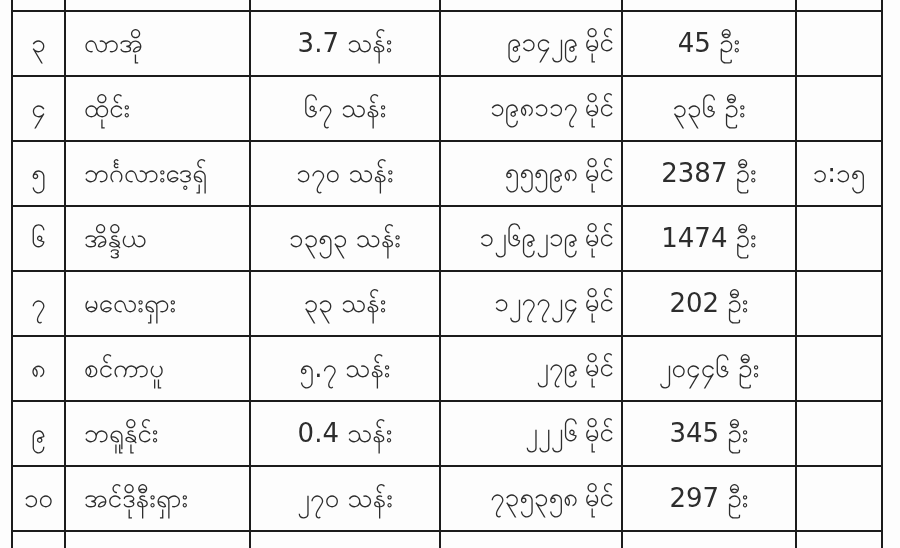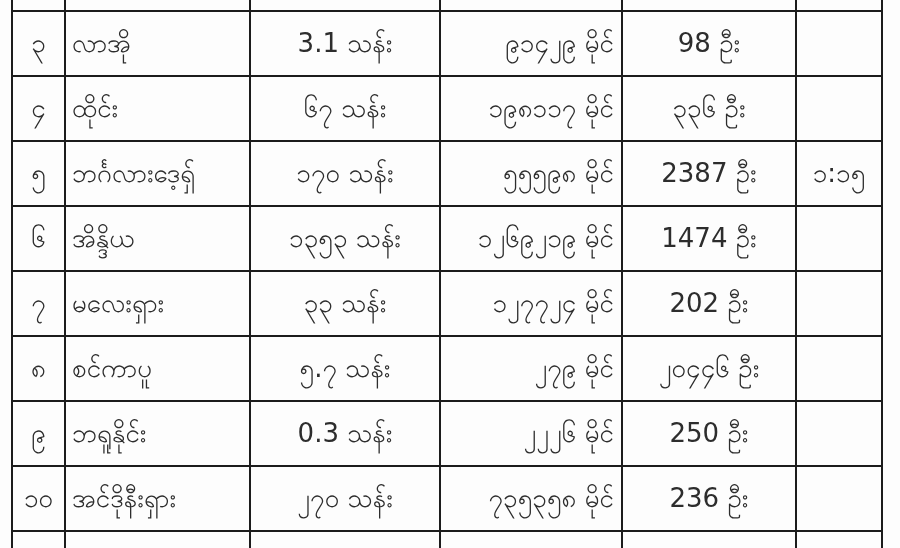--- a/index.html
+++ b/index.html
@@ -36,25 +36,26 @@
     justify-content: center;
     white-space: nowrap;
     overflow: visible;
     line-height: 1.1;
   }
   .cell.first-col {
     border-left: 2px solid #1c1c1c;
   }
   .cell.col-country {
     justify-content: flex-start;
-    padding-left: 6px;
+    padding-left: 18px;
   }
   .cell.col-area {
     justify-content: flex-end;
     padding-right: 7px;
+    font-family: Liberation Serif, serif;
   }
   .cell.col-no,
   .cell.col-pop,
   .cell.col-density,
   .cell.col-ratio {
     justify-content: center;
   }
 </style>
 </head>
 <body>
@@ -64,23 +65,23 @@
 
     <div class="cell first-col col-no"></div>
     <div class="cell col-country"></div>
     <div class="cell col-pop"></div>
     <div class="cell col-area"></div>
     <div class="cell col-density"></div>
     <div class="cell col-ratio"></div>
 
     <div class="cell first-col col-no">၃</div>
     <div class="cell col-country">လာအို</div>
-    <div class="cell col-pop">3.1 သန်း</div>
+    <div class="cell col-pop">3.7 သန်း</div>
     <div class="cell col-area">၉၁၄၂၉ မိုင်</div>
-    <div class="cell col-density">98 ဦး</div>
+    <div class="cell col-density">45 ဦး</div>
     <div class="cell col-ratio"></div>
 
     <div class="cell first-col col-no">၄</div>
     <div class="cell col-country">ထိုင်း</div>
     <div class="cell col-pop">၆၇ သန်း</div>
     <div class="cell col-area">၁၉၈၁၁၇ မိုင်</div>
     <div class="cell col-density">၃၃၆ ဦး</div>
     <div class="cell col-ratio"></div>
 
     <div class="cell first-col col-no">၅</div>
@@ -106,30 +107,30 @@
 
     <div class="cell first-col col-no">၈</div>
     <div class="cell col-country">စင်ကာပူ</div>
     <div class="cell col-pop">၅.၇ သန်း</div>
     <div class="cell col-area">၂၇၉ မိုင်</div>
     <div class="cell col-density">၂၀၄၄၆ ဦး</div>
     <div class="cell col-ratio"></div>
 
     <div class="cell first-col col-no">၉</div>
     <div class="cell col-country">ဘရူနိုင်း</div>
-    <div class="cell col-pop">0.3 သန်း</div>
+    <div class="cell col-pop">0.4 သန်း</div>
     <div class="cell col-area">၂၂၂၆ မိုင်</div>
-    <div class="cell col-density">250 ဦး</div>
+    <div class="cell col-density">345 ဦး</div>
     <div class="cell col-ratio"></div>
 
     <div class="cell first-col col-no">၁၀</div>
     <div class="cell col-country">အင်ဒိုနီးရှား</div>
     <div class="cell col-pop">၂၇၀ သန်း</div>
     <div class="cell col-area">၇၃၅၃၅၈ မိုင်</div>
-    <div class="cell col-density">236 ဦး</div>
+    <div class="cell col-density">297 ဦး</div>
     <div class="cell col-ratio"></div>
 
     <div class="cell first-col col-no"></div>
     <div class="cell col-country"></div>
     <div class="cell col-pop"></div>
     <div class="cell col-area"></div>
     <div class="cell col-density"></div>
     <div class="cell col-ratio"></div>
 
   </div>

